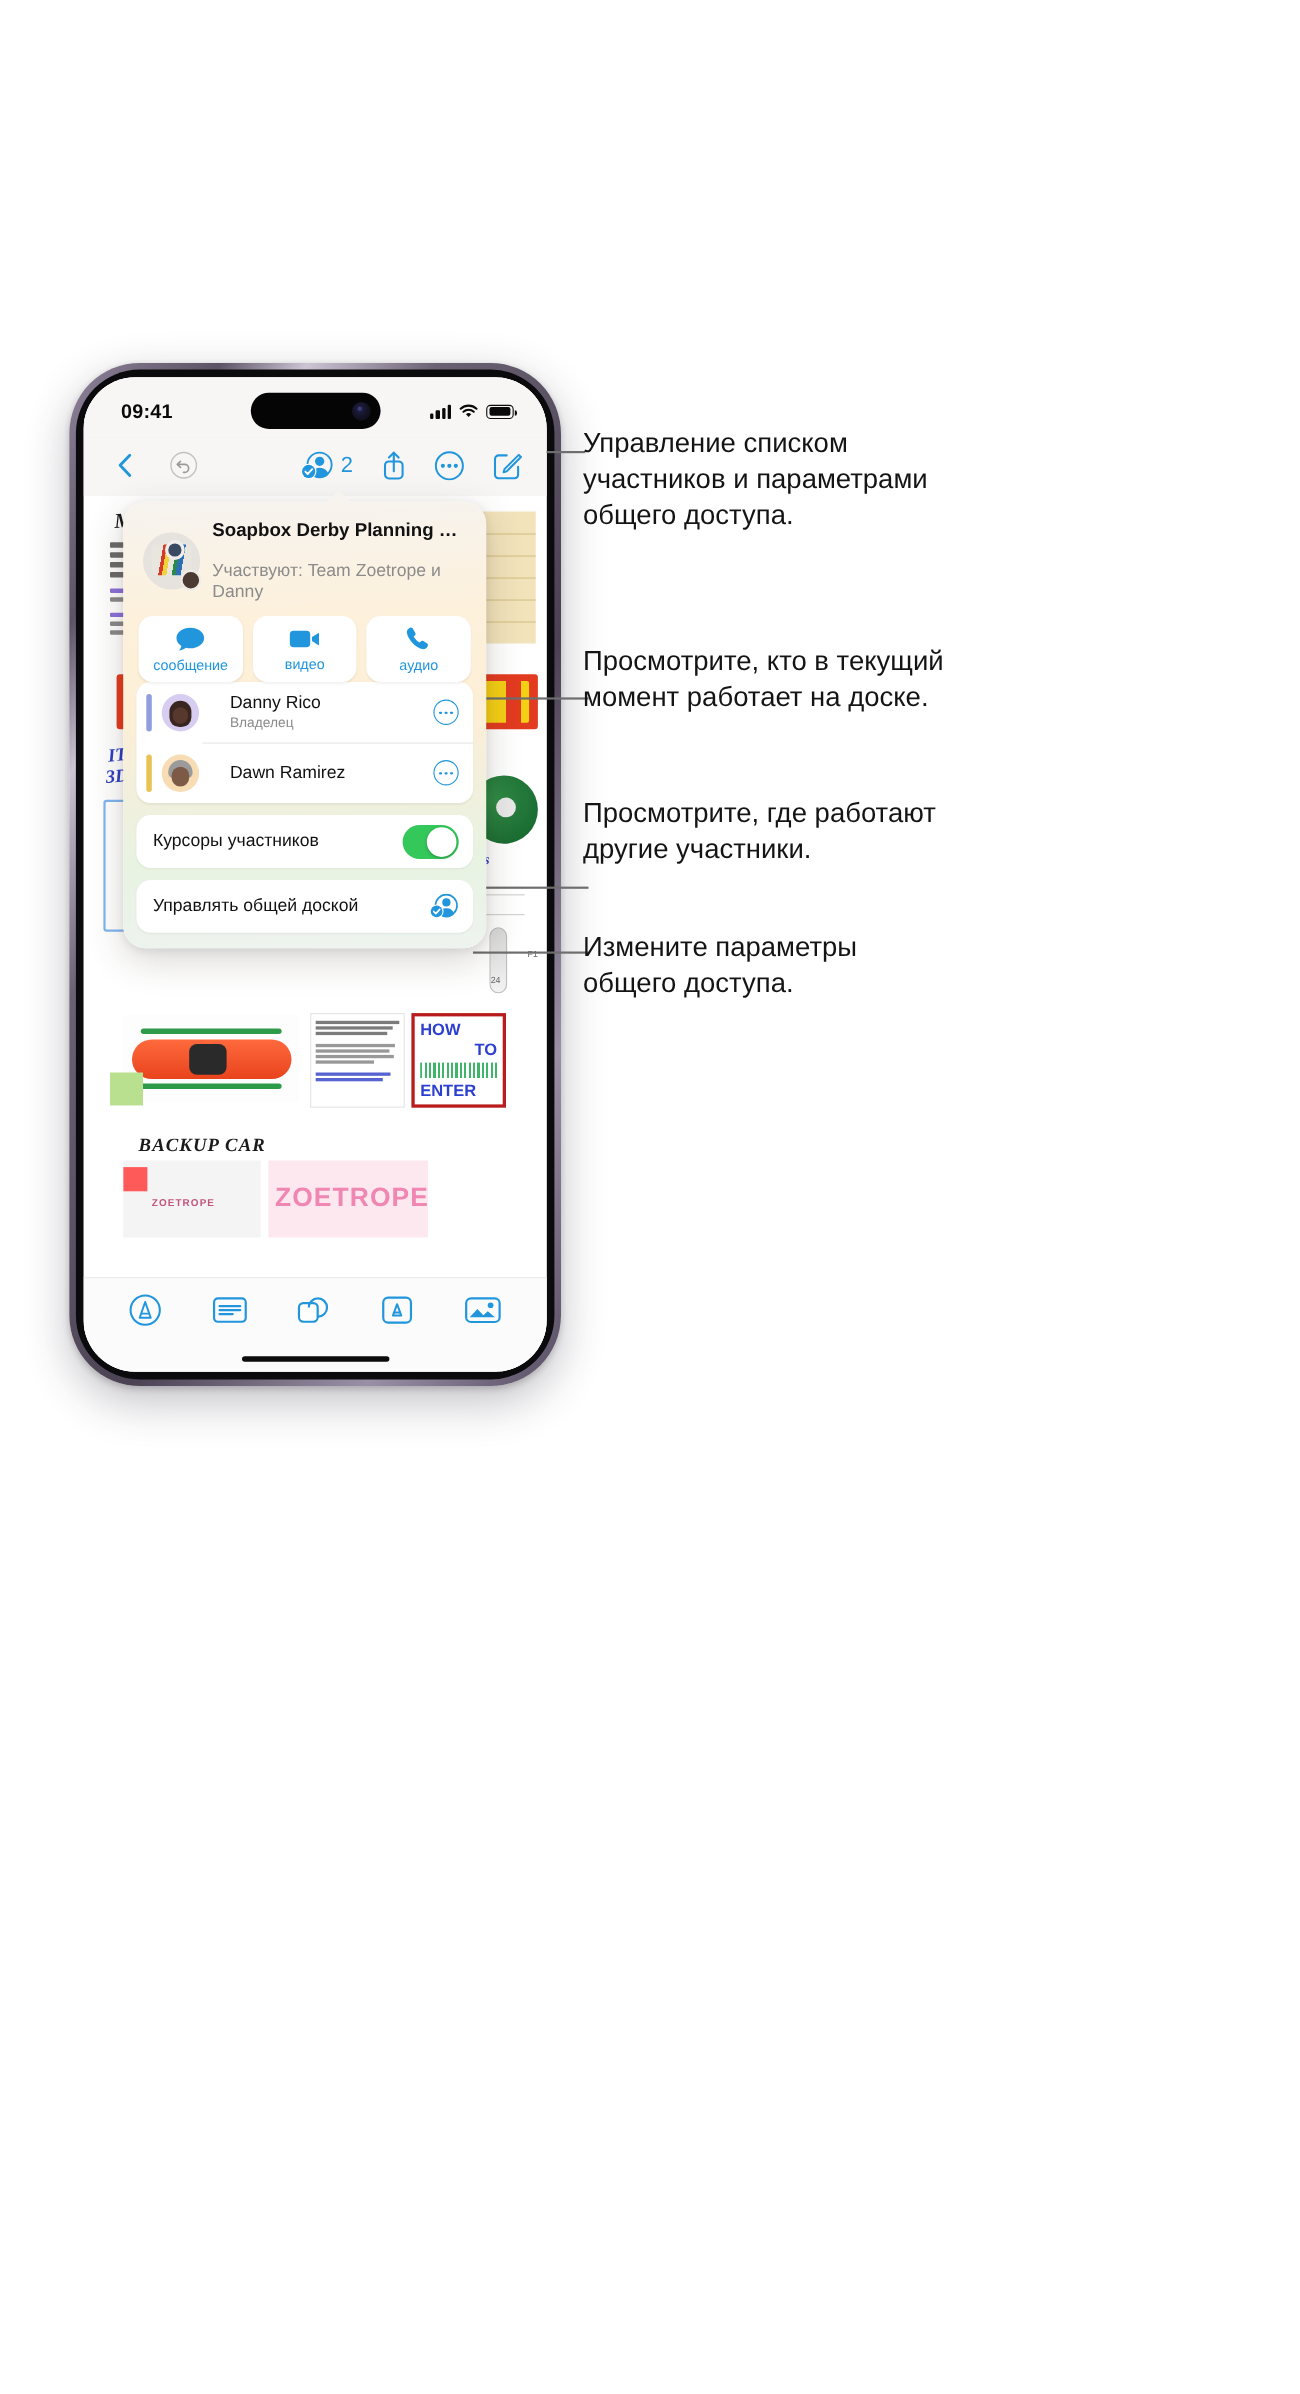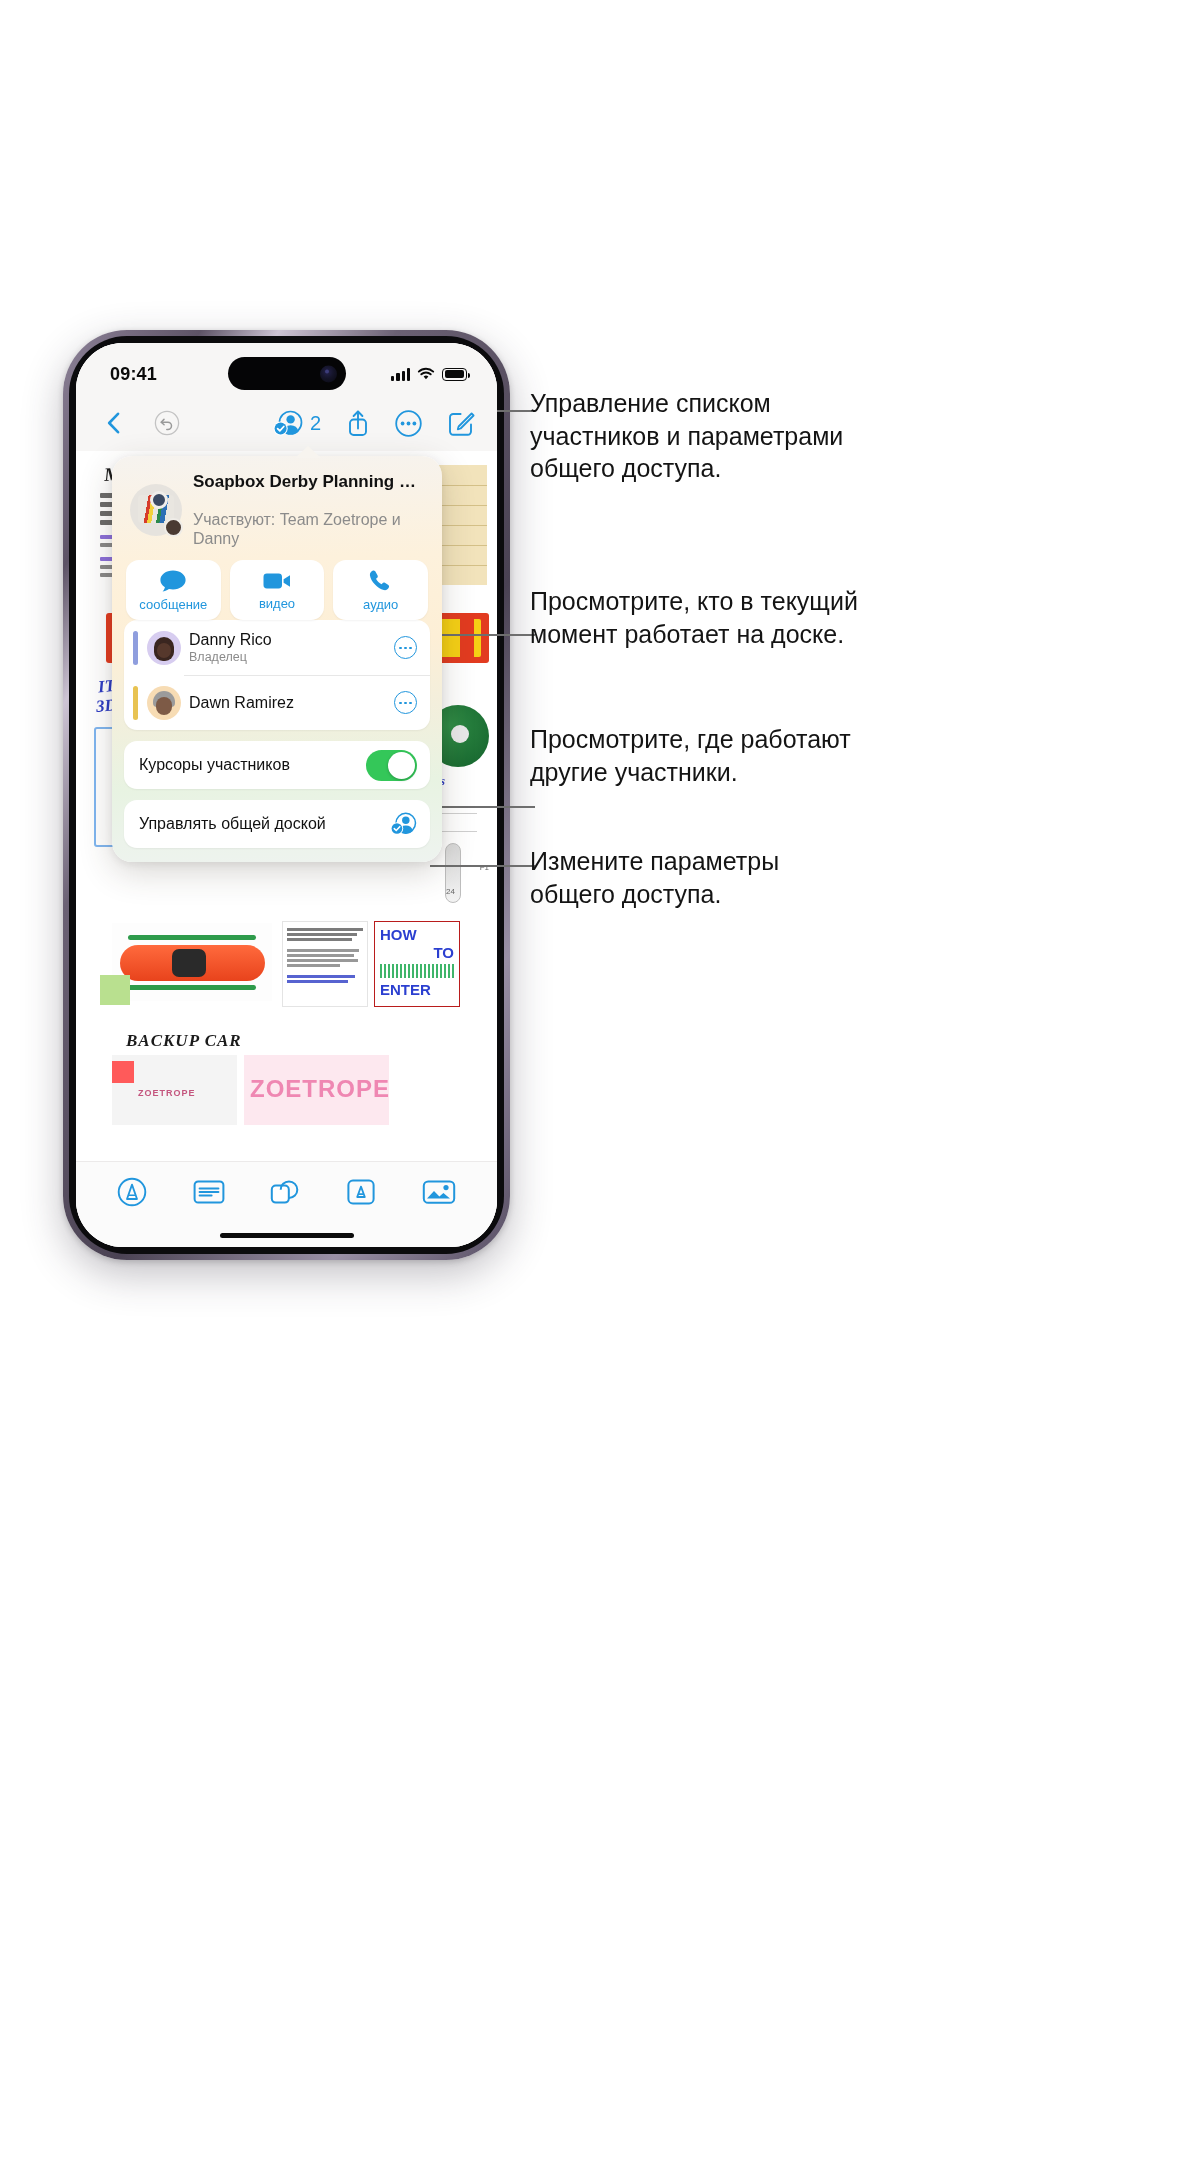--- a/index.html
+++ b/index.html
@@ -84,21 +84,21 @@
     box-shadow:0 1px 2px rgba(0,0,0,.05); }
   .action-label { font-size:13px; color:#2196dd; }
 
   .section-head { font-size:12px; letter-spacing:.9px; color:#7d7a74; padding:17px 0 9px 14px; }
 
   .members-card { background:#fff; border-radius:13px; overflow:hidden; box-shadow:0 1px 2px rgba(0,0,0,.05); }
   .member { display:flex; align-items:center; height:55px; padding-right:13px; position:relative; cursor:pointer; }
   .member + .member .sep { position:absolute; left:60px; right:0; top:0; height:1px; background:#e7e7e7; }
   .m-bar { width:5px; height:34px; border-radius:3px; margin-left:9px; flex:0 0 5px; }
   .m-ava { width:34px; height:34px; border-radius:50%; margin-left:9px; flex:0 0 34px; position:relative; overflow:hidden; }
-  .m-name { margin-left:8px; flex:1 1 auto; }
+  .m-name { margin-left:28px; flex:1 1 auto; }
   .m-name .n { font-size:16px; color:#111; line-height:1.15; }
   .m-name .r { font-size:12.5px; color:#8b8b8b; line-height:1.2; margin-top:1px; }
   .more-circle { width:23px; height:23px; border-radius:50%; border:1.7px solid #2196dd;
     display:flex; align-items:center; justify-content:center; gap:2.2px; flex:0 0 23px; cursor:pointer; }
   .more-circle b { width:2.6px; height:2.6px; border-radius:50%; background:#2196dd; display:block; }
 
   .row-card { margin-top:11px; background:#fff; border-radius:13px; height:48px;
     display:flex; align-items:center; padding:0 13px 0 15px; box-shadow:0 1px 2px rgba(0,0,0,.05); cursor:pointer; }
   .row-card .lbl { font-size:16px; color:#111; flex:1 1 auto; }
   .switch { width:51px; height:31px; border-radius:16px; background:#34c759; position:relative; flex:0 0 51px; cursor:pointer; }
@@ -185,21 +185,21 @@
         <div style="height:3px;background:#444;margin:2px 0;opacity:.7;width:92%"></div>
         <div style="height:3px;background:#444;margin:2px 0;opacity:.7;width:86%"></div>
         <div style="height:3px;background:#444;margin:8px 0 2px;opacity:.55;width:95%"></div>
         <div style="height:3px;background:#444;margin:2px 0;opacity:.55;width:88%"></div>
         <div style="height:3px;background:#444;margin:2px 0;opacity:.55;width:93%"></div>
         <div style="height:3px;background:#444;margin:2px 0;opacity:.55;width:70%"></div>
         <div style="height:3px;background:#2d3cc4;margin:8px 0 2px;opacity:.8;width:90%"></div>
         <div style="height:3px;background:#2d3cc4;margin:2px 0;opacity:.8;width:80%"></div>
       </div>
 
-      <div style="position:absolute;left:298px;top:578px;width:86px;height:86px;background:#fff;border:1px solid #b91c1c;padding:5px;">
+      <div style="position:absolute;left:298px;top:578px;width:86px;height:86px;background:#fff;border:3px solid #b91c1c;padding:5px;">
         <div style="font-size:15px;font-weight:700;color:#2b3fd0;line-height:1;">HOW</div>
         <div style="font-size:15px;font-weight:700;color:#2b3fd0;line-height:1;text-align:right;margin-top:3px;">TO</div>
         <div style="height:14px;margin:4px 0;background:repeating-linear-gradient(90deg,#3fb56a 0 2px,transparent 2px 4px);"></div>
         <div style="font-size:15px;font-weight:700;color:#2b3fd0;line-height:1;">ENTER</div>
       </div>
 
       <div class="hand-text" style="position:absolute;left:50px;top:688px;font-size:17px;color:#1b1b1b;letter-spacing:1px;">BACKUP CAR</div>
 
       <div style="position:absolute;left:36px;top:712px;width:125px;height:70px;background:#f4f4f4;overflow:hidden;">
         <div style="position:absolute;left:16px;top:26px;width:100px;height:28px;border-radius:7px;background:linear-gradient(180deg,#f7a9c6,#e8..., #f08fb4);"></div>

